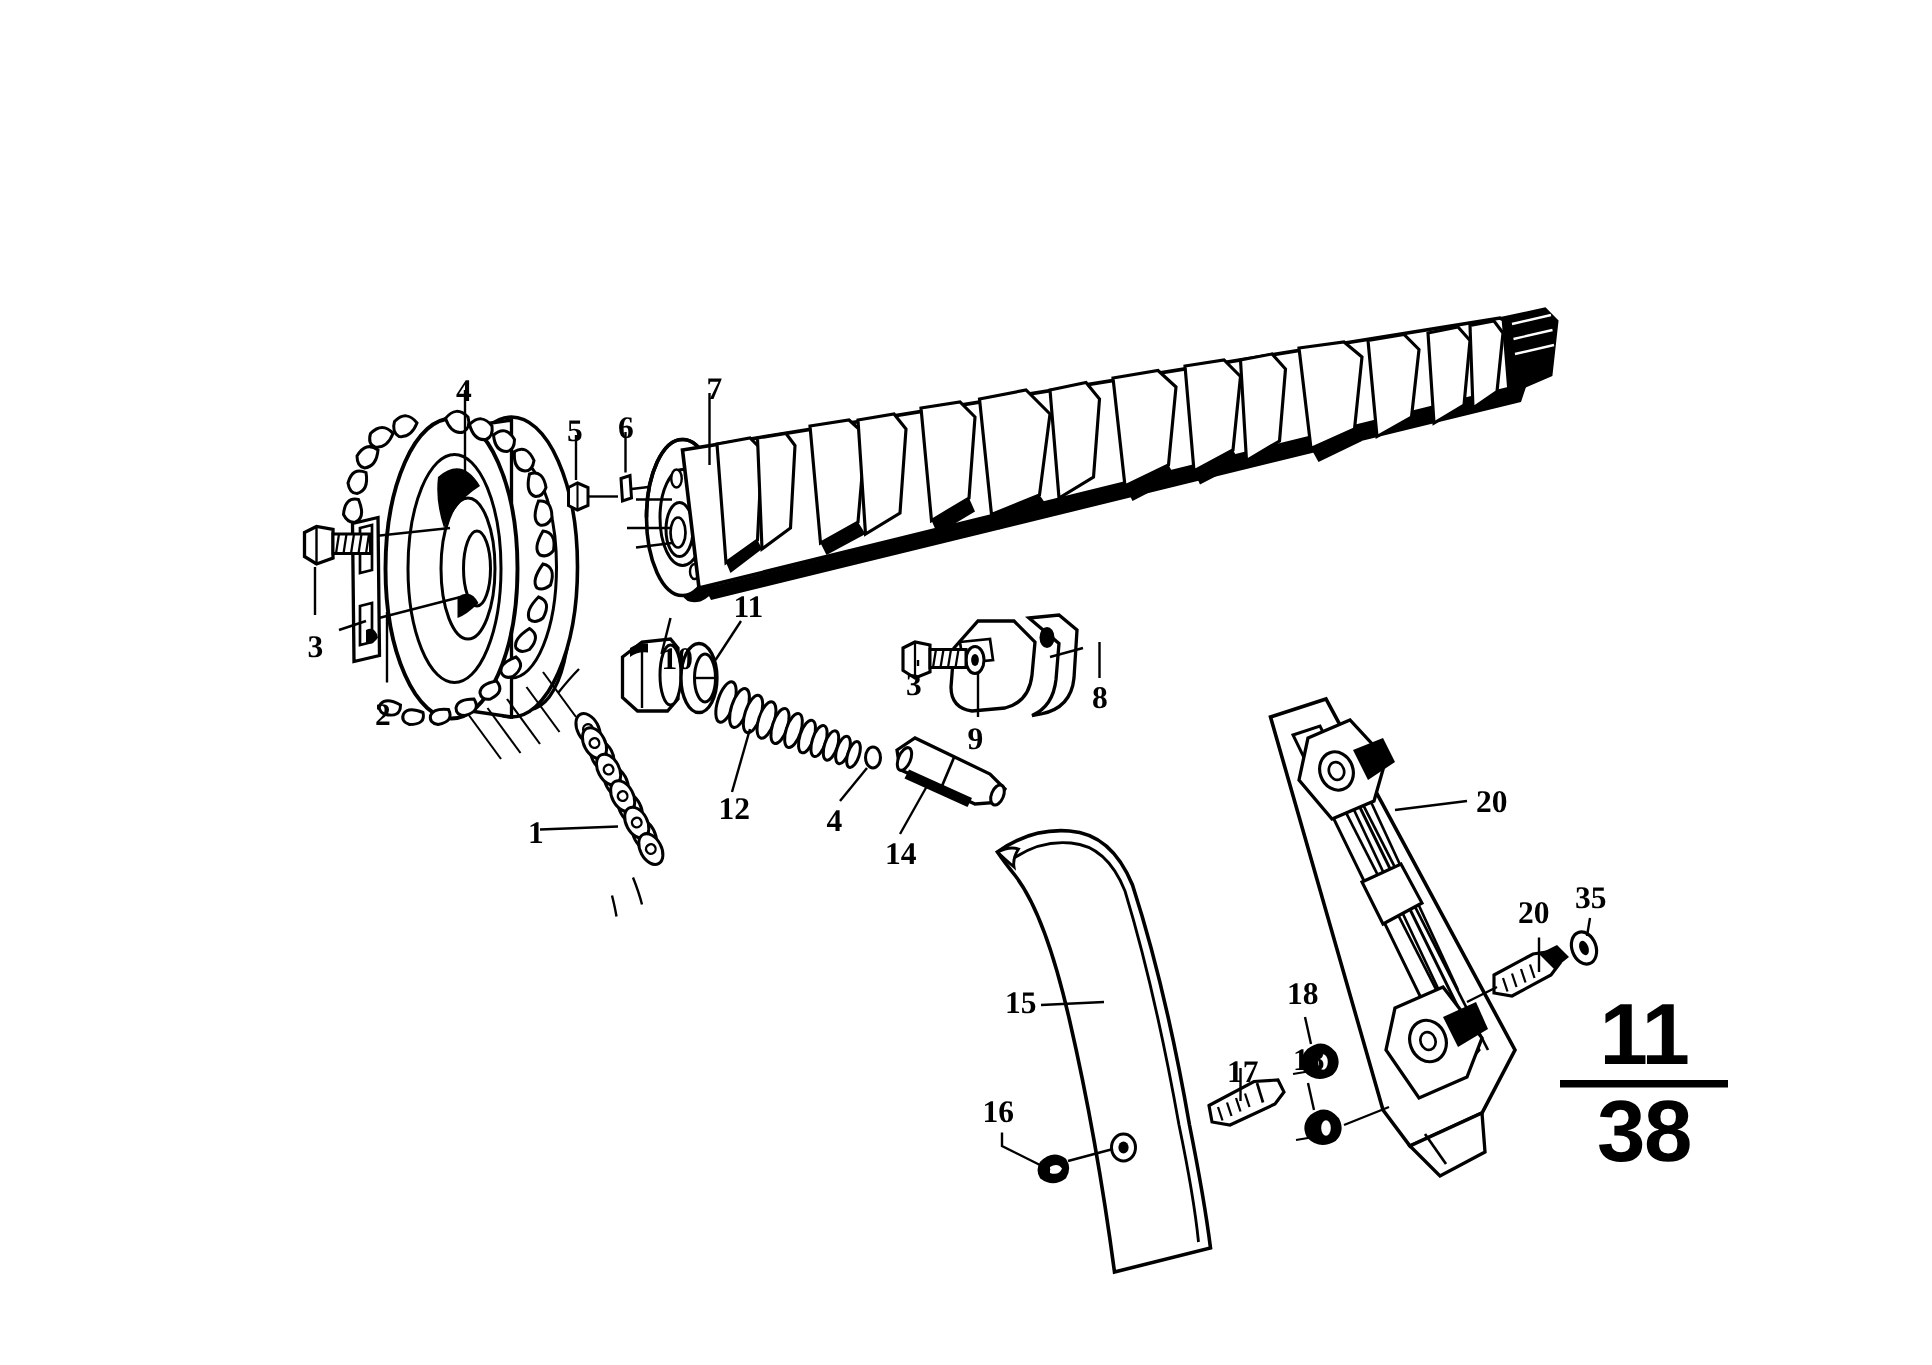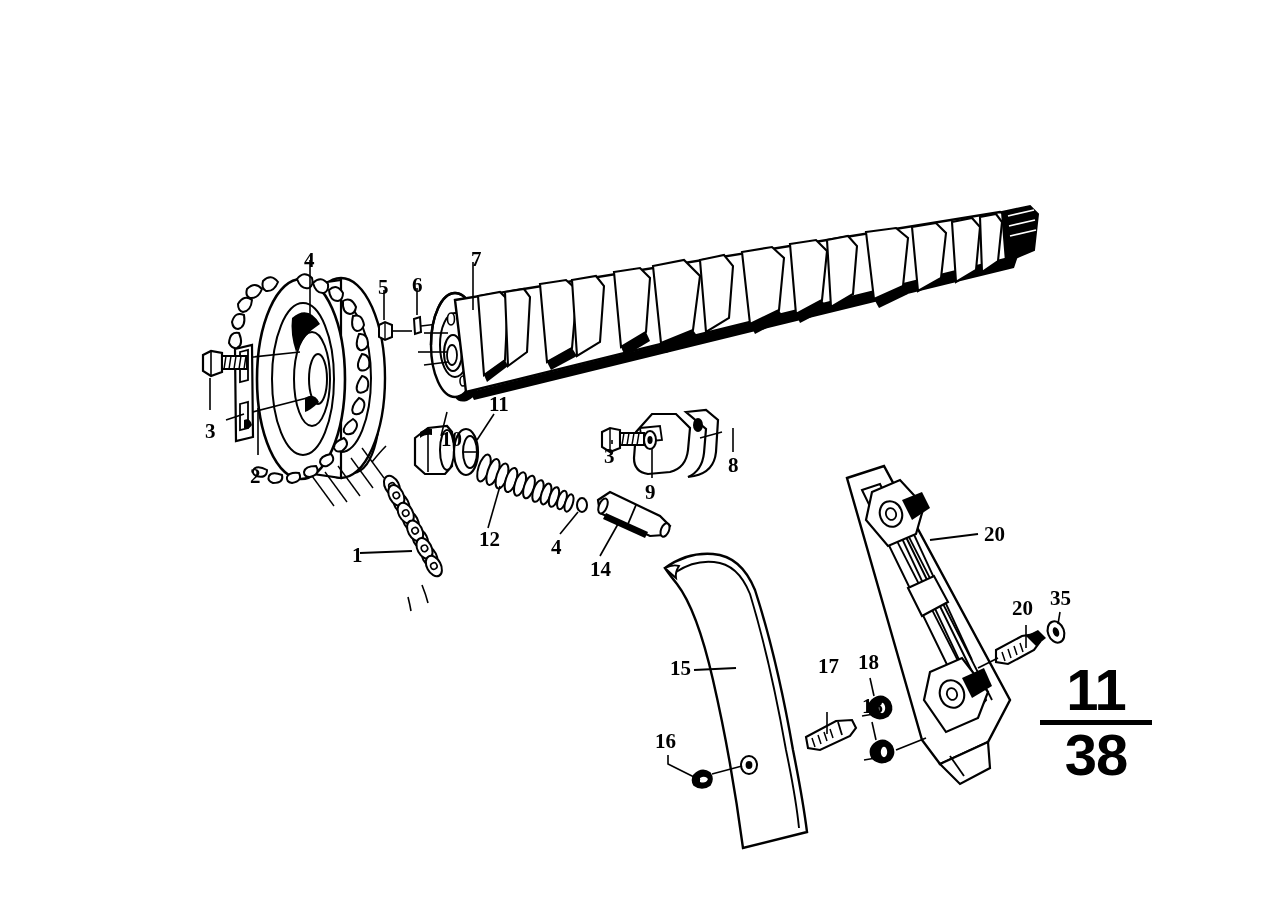--- a/index.html
+++ b/index.html
@@ -474,21 +474,21 @@
   <div class="callout-label" style="left:471px; top:249px;">7</div>
   <div class="callout-label" style="left:728px; top:455px;">8</div>
   <div class="callout-label" style="left:645px; top:482px;">9</div>
   <div class="callout-label" style="left:441px; top:394px;margin-top:35px;">10</div>
   <div class="callout-label" style="left:489px; top:394px;">11</div>
   <div class="callout-label" style="left:479px; top:529px;">12</div>
   <div class="callout-label" style="left:551px; top:537px;">4</div>
   <div class="callout-label" style="left:590px; top:559px;">14</div>
   <div class="callout-label" style="left:670px; top:658px;">15</div>
   <div class="callout-label" style="left:655px; top:731px;">16</div>
-  <div class="callout-label" style="left:818px; top:656px;">17</div>
+  <div class="callout-label" style="left:818px; top:704px;">17</div>
   <div class="callout-label" style="left:858px; top:652px;">18</div>
   <div class="callout-label" style="left:984px; top:524px;">20</div>
   <div class="callout-label" style="left:1012px; top:598px;">20</div>
   <div class="callout-label" style="left:1050px; top:588px;">35</div>
   <div class="callout-label" style="left:604px; top:446px;">3</div>
   <div class="callout-label" style="left:862px; top:696px;">18</div>
 
   <div id="page-number">
     <div class="pn-top">11</div>
     <div class="pn-rule"></div>

